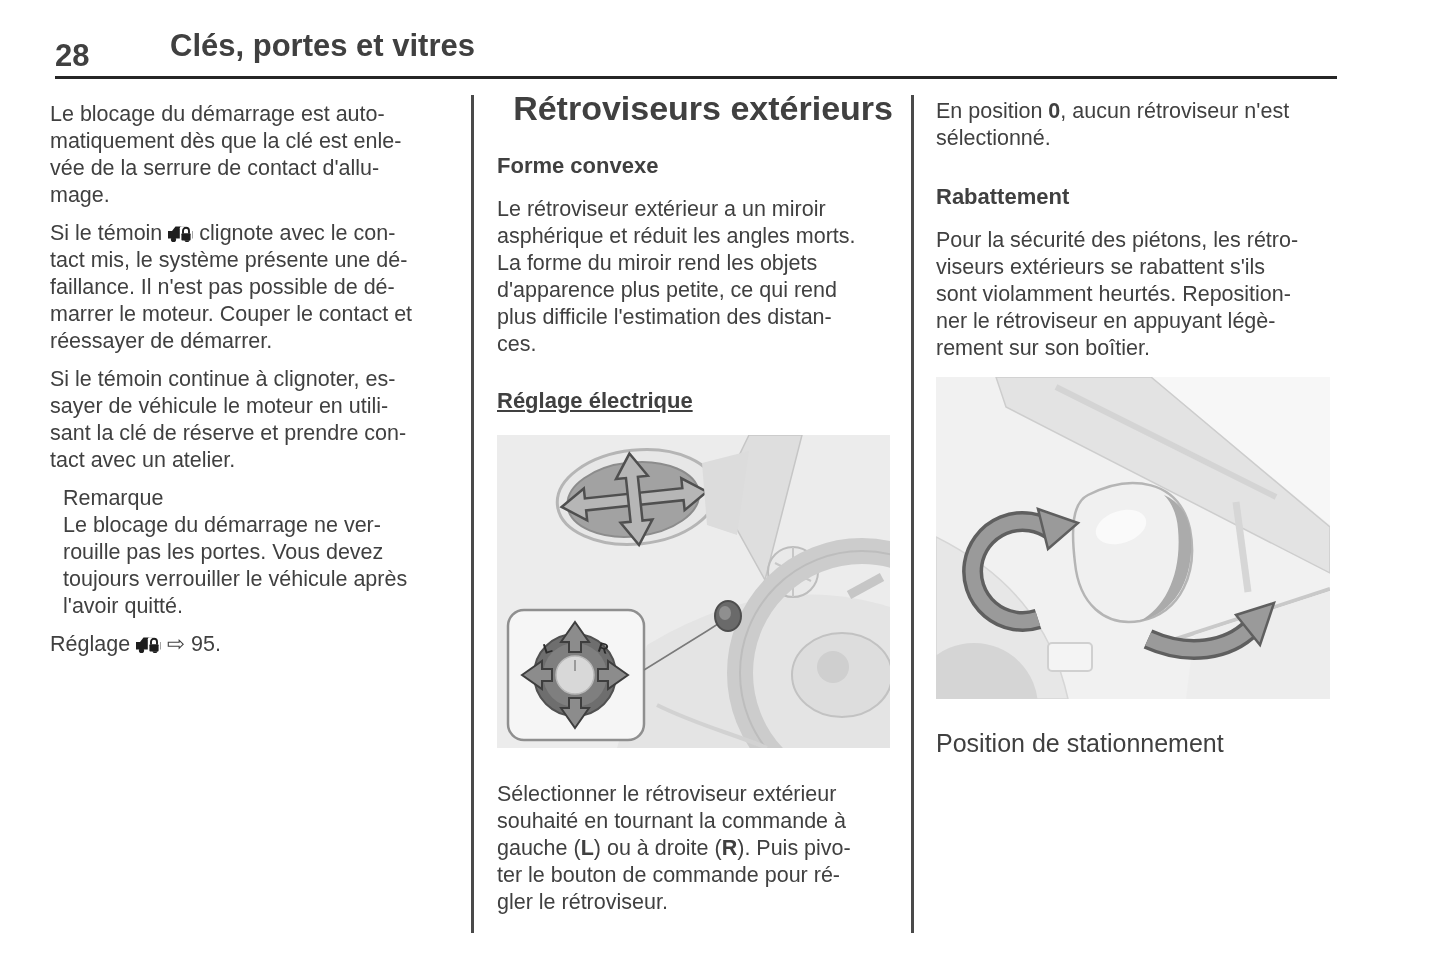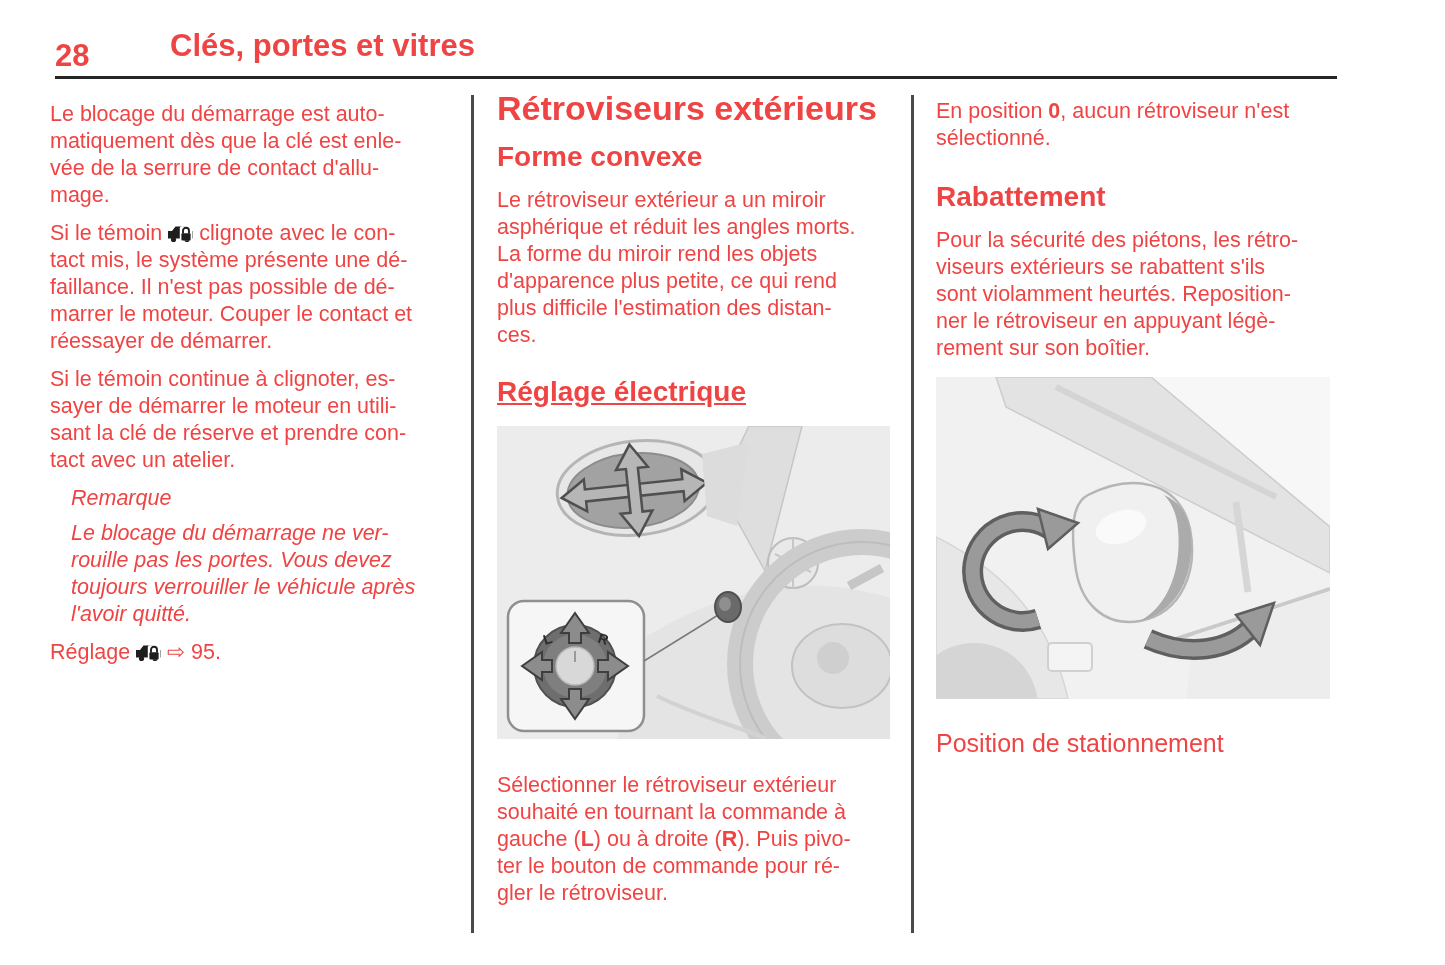--- a/index.html
+++ b/index.html
@@ -1,34 +1,34 @@
 <!DOCTYPE html>
 <html><head>
 <meta charset="utf-8">
 <style>
   html,body{margin:0;padding:0;background:#fff;}
   .page{position:relative;width:1445px;height:965px;background:#ffffff;overflow:hidden;
-        font-family:"Liberation Sans",sans-serif;color:#ef4444;}
+        font-family:"Liberation Sans",sans-serif;color:#404040;}
   .pagenum{position:absolute;left:55px;top:38px;font-size:31px;font-weight:bold;}
   .chapter{position:absolute;left:170px;top:28px;font-size:31px;font-weight:bold;}
   .hrule{position:absolute;left:55px;top:76px;width:1282px;height:3px;background:#262626;}
   .vdiv{position:absolute;top:95px;width:3px;height:838px;background:#4a4a4a;}
   .vdiv.d1{left:471px;}
   .vdiv.d2{left:911px;}
   .col{position:absolute;font-size:21.5px;line-height:27px;}
   .col p{margin:0 0 11px 0;white-space:pre-line;}
   .col1{left:50px;top:101px;width:402px;}
   .col2{left:497px;top:88px;width:396px;}
   .col3{left:936px;top:98px;width:400px;}
-  .col2 h1{font-size:34px;line-height:40px;margin:0 0 12px 0;font-weight:bold;}
-  h2{font-size:28px;line-height:34px;margin:0 0 13px 0;font-weight:bold;}
+  .col2 h1{font-size:34px;line-height:40px;margin:0 0 21px 0;font-weight:bold;text-align:right;}
+  h2{font-size:22px;line-height:34px;margin:0 0 13px 0;font-weight:bold;}
   h2.gap{margin-bottom:17px;text-decoration:underline;}
   h3{font-size:25px;line-height:30px;margin:0 0 13px 0;font-weight:normal;}
   .note{padding-left:13px;margin:0 0 11px 0;}
-  .note p{margin:8px;font-style:italic;}
+  .note p{margin:0;}
   .b{font-weight:bold;}
   .p-after1{margin-bottom:26px !important;}
   .p-tight{margin-bottom:28px !important;}
   .p2-col3{margin-bottom:15px !important;}
   .inline-icon{display:inline-block;vertical-align:-3px;margin:0 5px;}
   figure{margin:0;}
   .fig1{margin:0 0 26px 0;}
   .fig2{margin:0 0 22px 0;}
 </style>
 </head>
@@ -54,21 +54,21 @@
           <circle cx="20" cy="15.5" r="2.6" fill="#1e1e1e"></circle>
           <rect x="12.8" y="2.2" width="12.4" height="14" rx="2" fill="#ffffff"></rect>
           <path d="M16,9.4 V6.8 a3,3 0 0 1 6,0 V9.4" fill="none" stroke="#1e1e1e" stroke-width="1.9"></path>
           <rect x="14.4" y="9.2" width="9.2" height="7.2" rx="1" fill="#1e1e1e"></rect>
         </svg><span>clignote avec le con-
 tact mis, le système présente une dé-
 faillance. Il n'est pas possible de dé-
 marrer le moteur. Couper le contact et
 réessayer de démarrer.</span></p>
     <p>Si le témoin continue à clignoter, es-
-sayer de démarrer le moteur en utili-
+sayer de véhicule le moteur en utili-
 sant la clé de réserve et prendre con-
 tact avec un atelier.</p>
     <div class="note">
       <p>Remarque</p>
       <p>Le blocage du démarrage ne ver-
 rouille pas les portes. Vous devez
 toujours verrouiller le véhicule après
 l'avoir quitté.</p>
     </div>
     <p><span>Réglage</span><svg class="inline-icon" width="27" height="19" viewBox="0 0 27 19">

